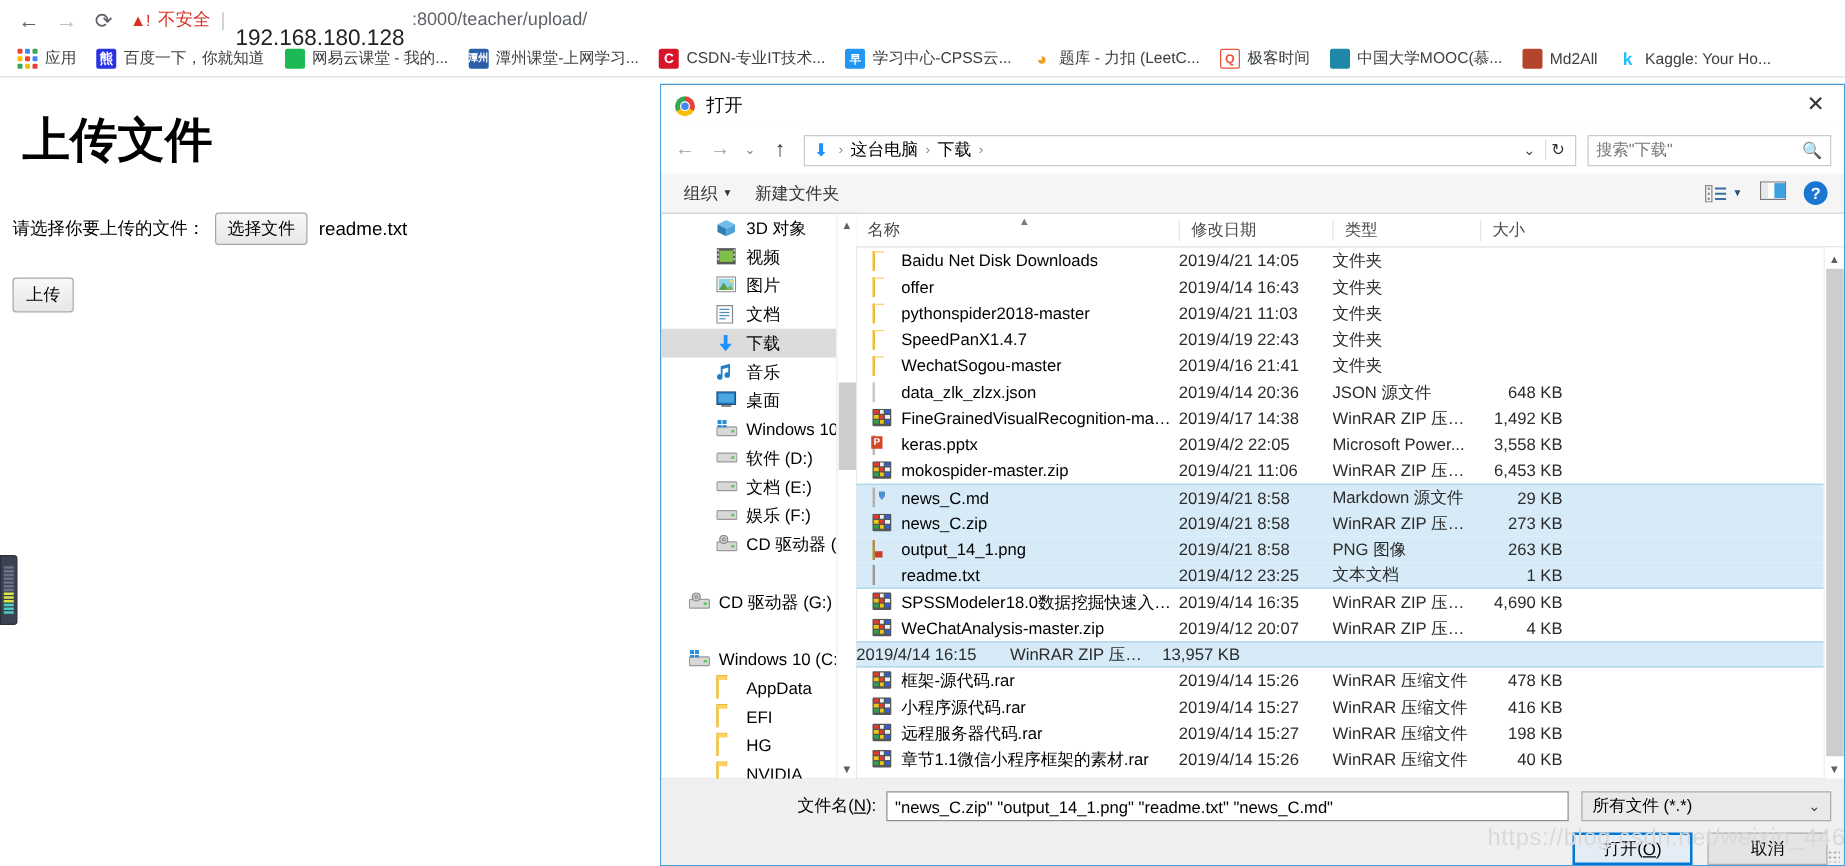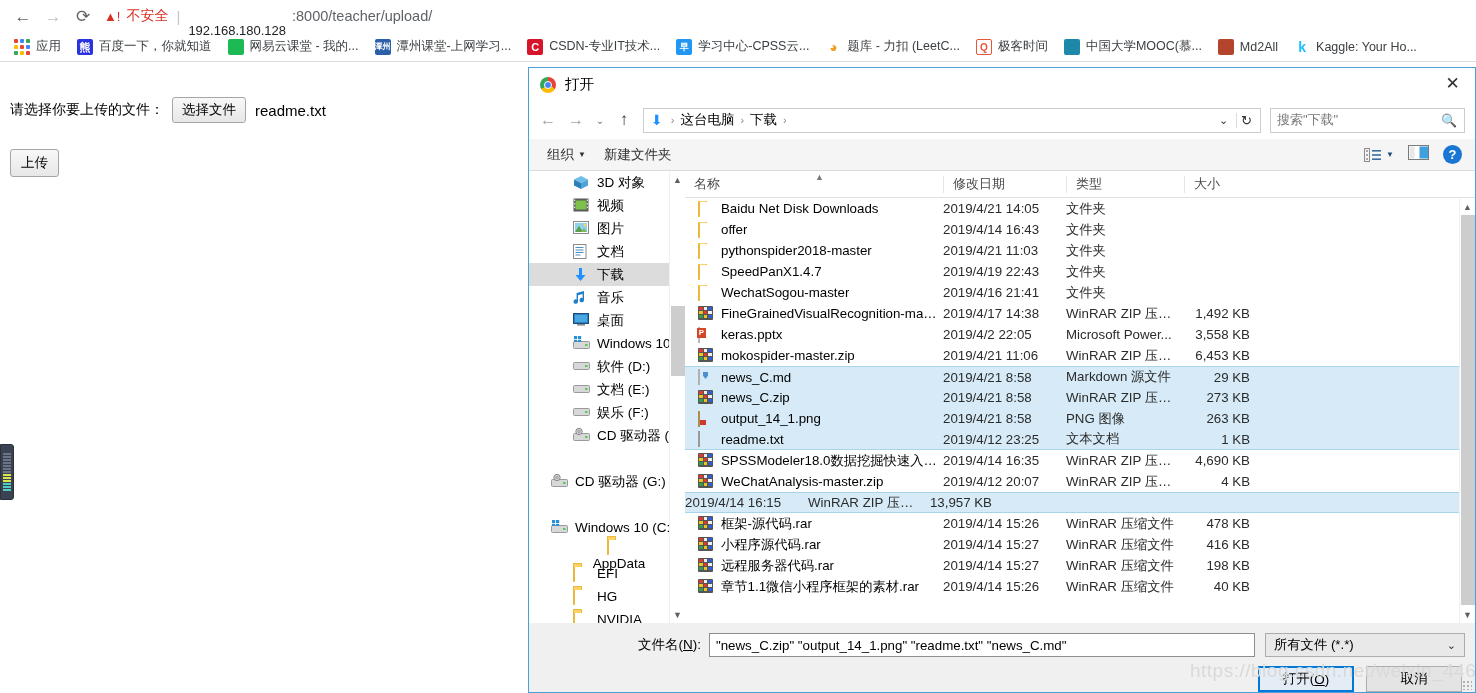--- a/index.html
+++ b/index.html
@@ -26,21 +26,21 @@
   }
   .nav-btn.disabled { color:#bdc1c6; }
   .omnibox {
     flex:1; height:26px; margin-left:6px;
     display:flex; align-items:center; gap:6px;
     font-size:14.5px; color:#202124;
   }
   .warn-tri { color:#d93025; font-size:13px; line-height:1; position:relative; top:0px;}
   .warn-text { color:#d93025; font-size:14px; }
   .omni-sep { color:#c4c7c5; margin:0 2px; font-size:15px; }
-  .url-host { color:#202124; font-size:13px;margin-top:28px; }
+  .url-host { color:#202124; font-size:18px;margin-top:28px; }
   .url-path { color:#5f6368; font-size:14.5px; }
 
   .bk-bar {
     height:30px; display:flex; align-items:center;
     padding:0 6px; gap:0px; border-bottom:1px solid #dadce0;
     overflow:hidden; white-space:nowrap;
   }
   .bk {
     display:flex; align-items:center; gap:6px;
     padding:3px 8px; font-size:12.5px; color:#3c4043;
@@ -332,20 +332,21 @@
       <span class="bk-ico" style="background:#b4452c"></span>
       <span class="lbl">Md2All</span>
     </div>
     <div class="bk">
       <span class="bk-ico" style="background:#fff;color:#20beff;font-size:14px">k</span>
       <span class="lbl">Kaggle: Your Ho...</span>
     </div>
   </div>
 
   <div class="page">
+    <h1>上传文件</h1>
     <div class="form-row">
       <span class="lab">请选择你要上传的文件：</span>
       <button class="choose-btn">选择文件</button>
       <span class="fname">readme.txt</span>
     </div>
     <button class="upload-btn">上传</button>
   </div>
 
   <div class="edge-widget">
     <i></i>
@@ -549,21 +550,21 @@
             <span class="ico"><svg width="17" height="14">
                 <rect x="0.5" y="5.5" width="16" height="7" rx="1" fill="#d8d8d8" stroke="#9a9a9a"></rect>
                 <rect x="12" y="8" width="2.5" height="2" fill="#5ac85a"></rect>
                 <rect x="1" y="0" width="3.2" height="3.2" fill="#2b8fd6"></rect>
                 <rect x="5" y="0" width="3.2" height="3.2" fill="#2b8fd6"></rect>
                 <rect x="1" y="4" width="3.2" height="2" fill="#2b8fd6"></rect>
                 <rect x="5" y="4" width="3.2" height="2" fill="#2b8fd6"></rect>
               </svg></span>
             <span>Windows 10 (C:)</span>
           </div>
-          <div class="snode" style="padding-left: 44px; flex-direction: column;">
+          <div class="snode" style="padding-left: 44px;">
             <span class="ico"><span class="fold"></span></span>
             <span>AppData</span>
           </div>
           <div class="snode" style="padding-left: 44px;">
             <span class="ico"><span class="fold"></span></span>
             <span>EFI</span>
           </div>
           <div class="snode" style="padding-left: 44px;">
             <span class="ico"><span class="fold"></span></span>
             <span>HG</span>
@@ -626,20 +627,29 @@
             <div class="cs"></div>
           </div>
           <div class="row">
             <div class="cn">
               <span class="ico-file"><span class="fold"></span></span>
               <span class="fn">WechatSogou-master</span>
             </div>
             <div class="cd">2019/4/16 21:41</div>
             <div class="ct">文件夹</div>
             <div class="cs"></div>
+          </div>
+          <div class="row">
+            <div class="cn">
+              <span class="ico-file"><span class="jsonf"></span></span>
+              <span class="fn">data_zlk_zlzx.json</span>
+            </div>
+            <div class="cd">2019/4/14 20:36</div>
+            <div class="ct">JSON 源文件</div>
+            <div class="cs">648 KB</div>
           </div>
           <div class="row">
             <div class="cn">
               <span class="ico-file">
                 <span class="winrar">
                   <i style="background:#e03a2f"></i>
                   <i style="background:#f0f0f0"></i>
                   <i style="background:#2f5fd0"></i>
                   <i style="background:#f0c419"></i>
                   <i style="background:#e03a2f"></i>

